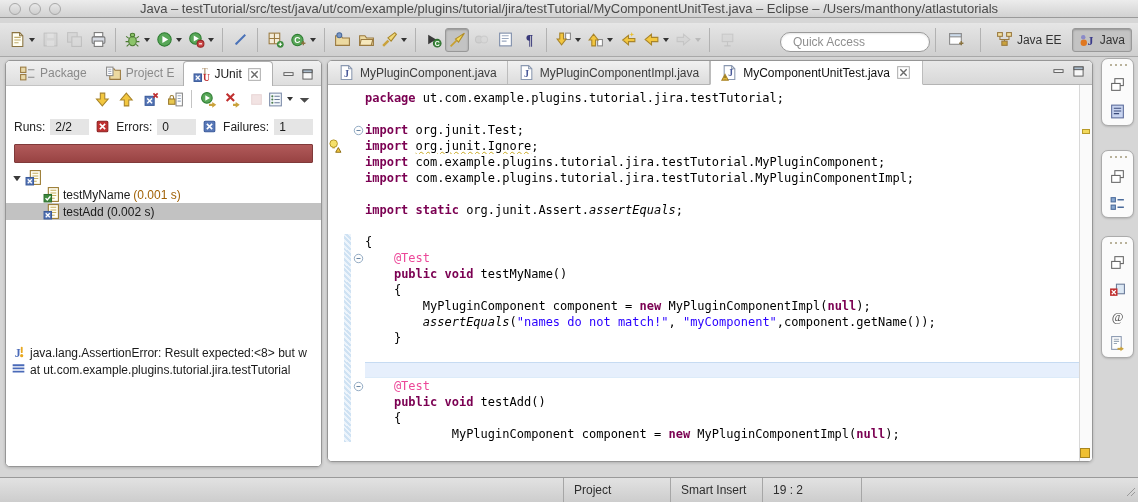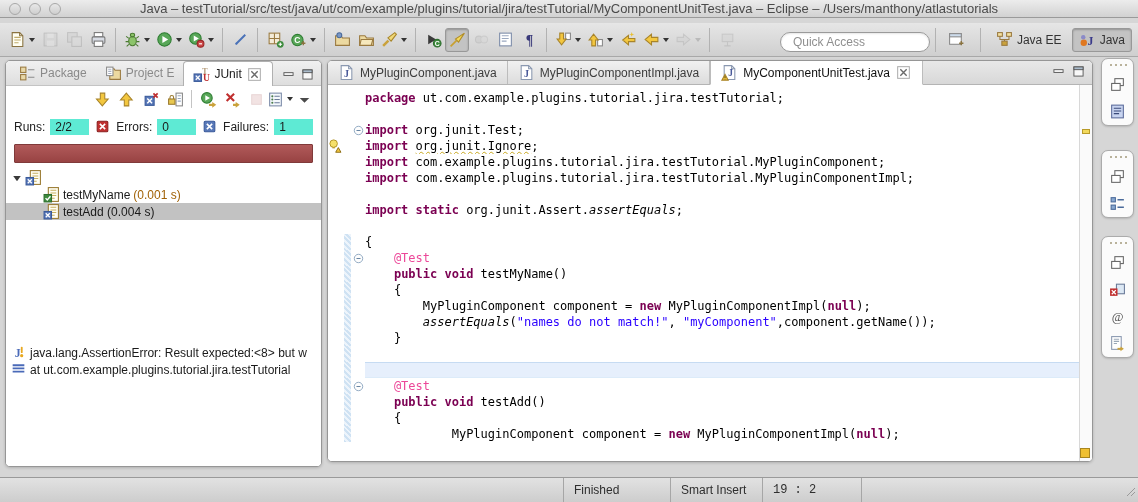--- a/index.html
+++ b/index.html
@@ -53,21 +53,21 @@
     color:#1a1a1a;margin-bottom:-1px;height:25px}
   .lp-winbtns{margin-left:auto;display:flex;gap:4px;align-items:center;padding:0 6px 4px 0}
   .vtool{height:26px;flex:none;display:flex;align-items:center;justify-content:flex-end;
     gap:2px;padding:0 6px;background:#fff}
   .vbtn{width:22px;height:22px;display:flex;align-items:center;justify-content:center;
     border:1px solid transparent;border-radius:3px}
   .vbtn.disabled{opacity:.4}
   .vsep{width:1px;height:18px;background:#c4c4c4;margin:0 3px}
   .ju-status{flex:none;padding:2px 0 4px 8px;border-bottom:1px solid #c8c8c8;color:#1a1a1a}
   .ju-counts{flex:none;display:flex;align-items:center;gap:5px;padding:6px 8px;white-space:nowrap}
-  .count-field{background:#5eead4;width:46px;height:16px;line-height:16px;padding-left:5px;color:#1a1a1a}
+  .count-field{background:#e5e5e5;width:46px;height:16px;line-height:16px;padding-left:5px;color:#1a1a1a}
   .ju-bar{flex:none;height:19px;margin:3px 8px 6px 8px;border:1px solid #803a3a;border-radius:1px;
     background:linear-gradient(#b15a5a,#984343)}
   .ju-tree{flex:none}
   .tree-row{height:17px;display:flex;align-items:center;gap:3px;white-space:nowrap;overflow:hidden;color:#1a1a1a}
   .tree-row.selected{background:#c2c2c2}
   .tree-time{color:#a16207}
   .lp-fill{flex:1;background:#fff}
   .ft-header{flex:none;height:24px;display:flex;align-items:center;gap:7px;padding:0 6px 0 8px;
     background:linear-gradient(#f1f1f1,#e2e2e2);border-top:1px solid #c6c6c6;border-bottom:1px solid #c6c6c6;color:#1a1a1a}
   .ft-btns{margin-left:auto;display:flex;gap:3px;align-items:center}
@@ -583,21 +583,21 @@
       </div>
       <div class="tree-row selected" style="padding-left: 37px;">
         <span style="display: flex;">
           <svg width="17" height="17" viewBox="0 0 16 16" fill="none" stroke-width="1">
             <rect x="5" y="1.5" width="9.5" height="13" fill="#fffef4" stroke="#9a7a30"></rect>
             <path d="M7 4h5.5M7 6.5h5.5M7 9h5.5M7 11.5h4" stroke="#c8b060"></path>
             <rect x="1" y="8" width="7" height="7" fill="#5878b8" stroke="#3a5a9a"></rect>
             <path d="M2.6 9.6l3.8 3.8M6.4 9.6l-3.8 3.8" stroke="#fff" stroke-width="1.2"></path>
           </svg>
         </span>
-        <span>testAdd (0.004 s)</span>
+        <span>testAdd (0.002 s)</span>
       </div>
     </div>
   <div class="lp-fill"></div>
   <div class="ft-list" id="ft-list">
       <div class="ft-item">
         <span style="display: flex;">
           <svg width="17" height="17" viewBox="0 0 16 16" fill="none" stroke-width="1">
             <text x="4.5" y="12.5" font-size="11" font-weight="bold" fill="#4a6ab8" stroke="none" font-family="Liberation Serif,serif">J</text>
             <rect x="10.2" y="2.5" width="1.7" height="6" rx=".8" fill="#e8a820"></rect>
             <circle cx="11" cy="11" r="1.5" fill="#e8a820"></circle>
@@ -829,23 +829,23 @@
       <span class="ov-corner"></span>
     </div>
   </div>
 </div>
 
 <div id="right-sidebar"></div>
 
 <div class="statusbar">
   <div class="sb-spacer"></div>
   <span id="sb-cells" style="display:flex">
-      <div class="sb-cell" style="width: 107px;">Finished</div>
+      <div class="sb-cell" style="width: 107px;">Project</div>
       <div class="sb-cell" style="width: 92px; text-align: center;">Smart Insert</div>
-      <div class="sb-cell" style="width: 100px; font-family: Liberation Mono, monospace;">19 : 2</div>
+      <div class="sb-cell" style="width: 100px;">19 : 2</div>
     </span>
   <span class="sb-grip">
     <svg width="12" height="12" viewBox="0 0 12 12">
         <path d="M11 3 3 11M11 7 7 11M11 11h0" stroke="#9a9a9a" fill="none"></path>
       </svg>
   </span>
 </div>
 
 <div class="stack" style="top: 58px;">
     <span class="grip"></span>

